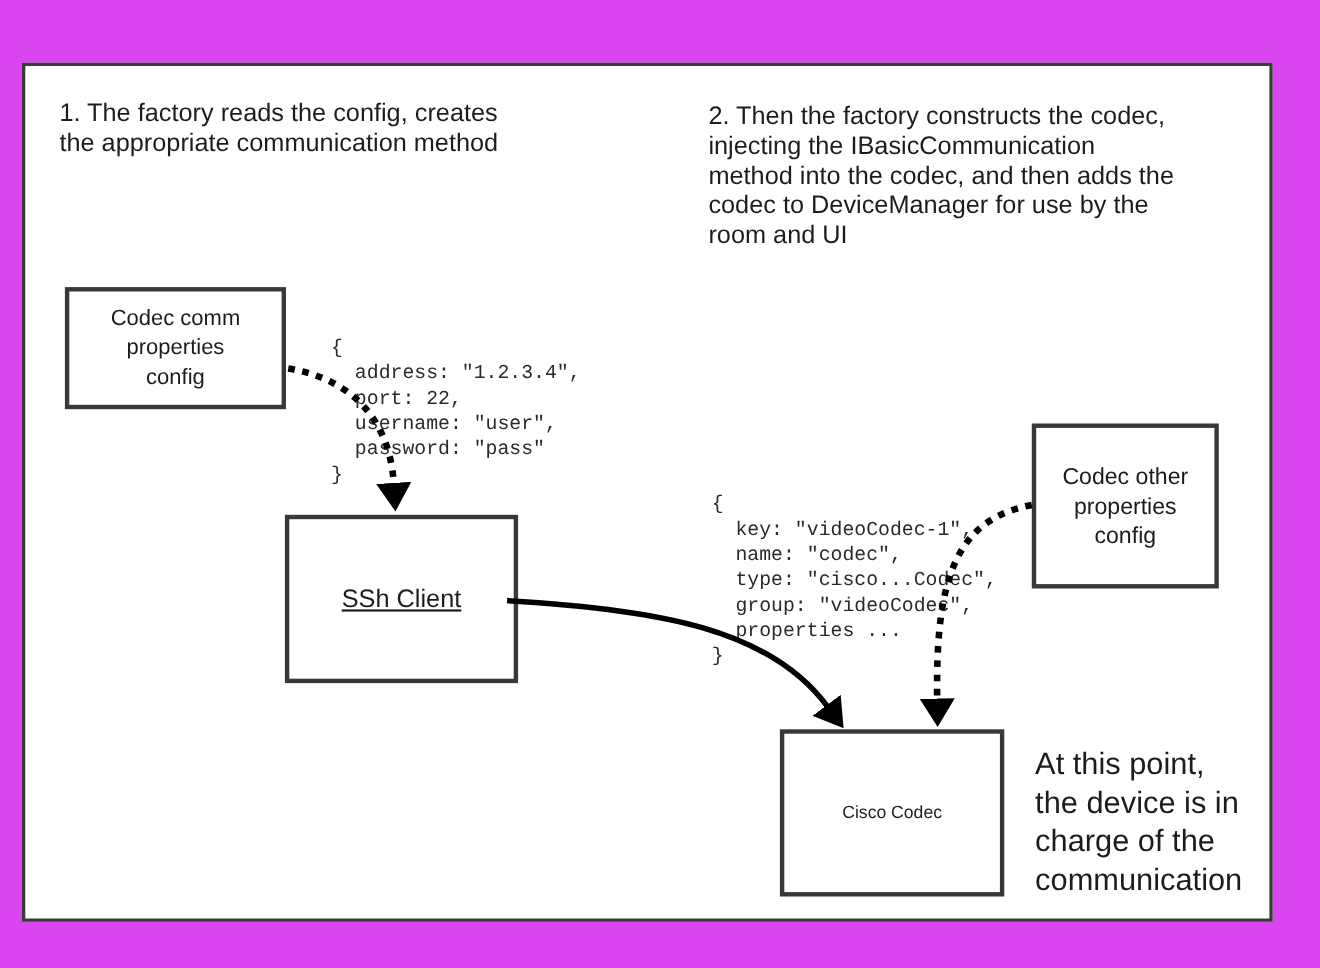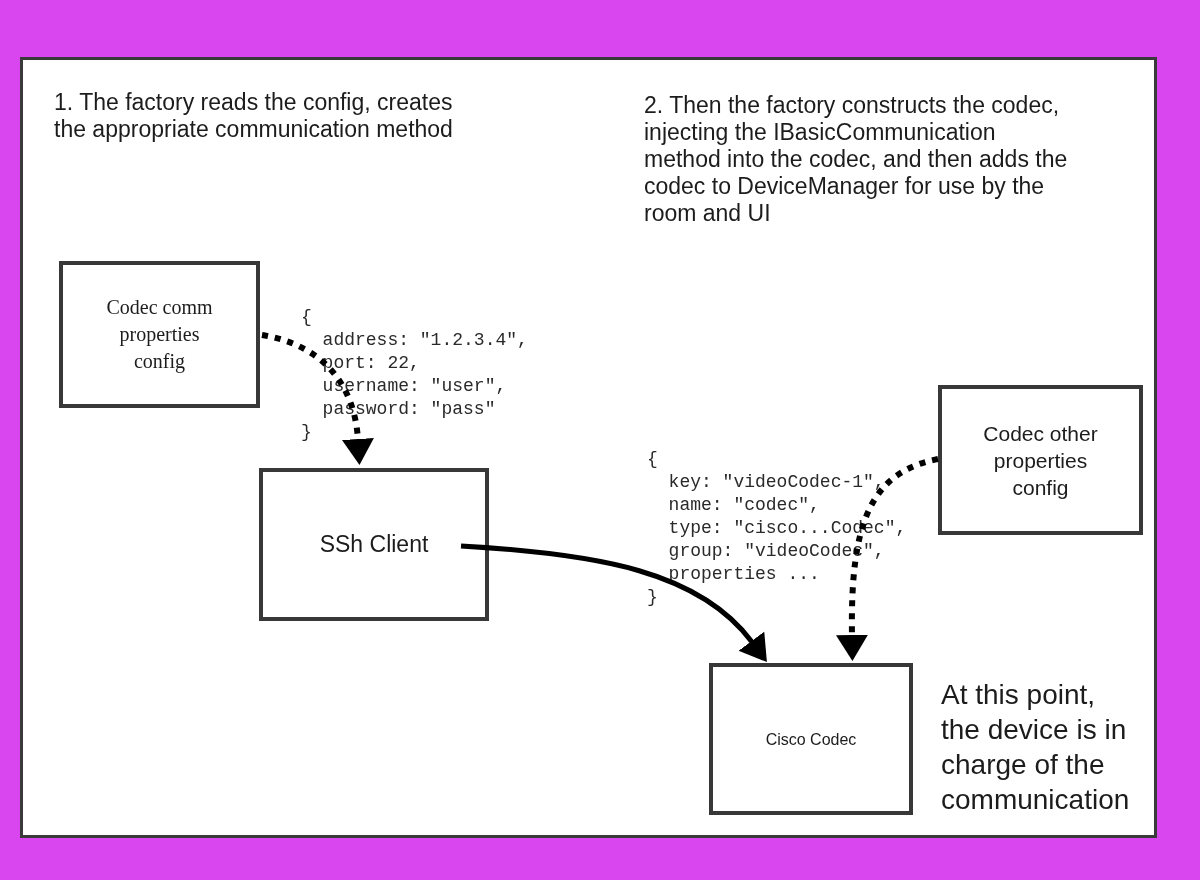--- a/index.html
+++ b/index.html
@@ -51,23 +51,23 @@
     justify-content: center;
     text-align: center;
     z-index: 1;
   }
   .node-label {
     white-space: pre-line;
     font-size: 20px;
     line-height: 27px;
     color: #1c1c1c;
   }
-  #box-codec-comm { left: 59px;  top: 261px; width: 201px; height: 147px; font-family: Liberation Serif, serif; }
-  #box-ssh        { left: 259px; top: 468px; width: 230px; height: 153px; }
-  #box-other      { left: 938px; top: 385px; width: 205px; height: 150px; }
+  #box-codec-comm { left: 59px;  top: 261px; width: 201px; height: 111px; }
+  #box-ssh        { left: 259px; top: 468px; width: 212px; height: 153px; text-decoration: underline; }
+  #box-other      { left: 938px; top: 385px; width: 170px; height: 150px; }
   #box-cisco      { left: 709px; top: 663px; width: 204px; height: 152px; }
   #box-ssh  .node-label { font-size: 23px; }
   #box-cisco .node-label { font-size: 16px; }
   #box-other .node-label { font-size: 21px; }
   .code {
     position: absolute;
     margin: 0;
     white-space: pre;
     font-family: "Liberation Mono", monospace;
     font-size: 18px;

